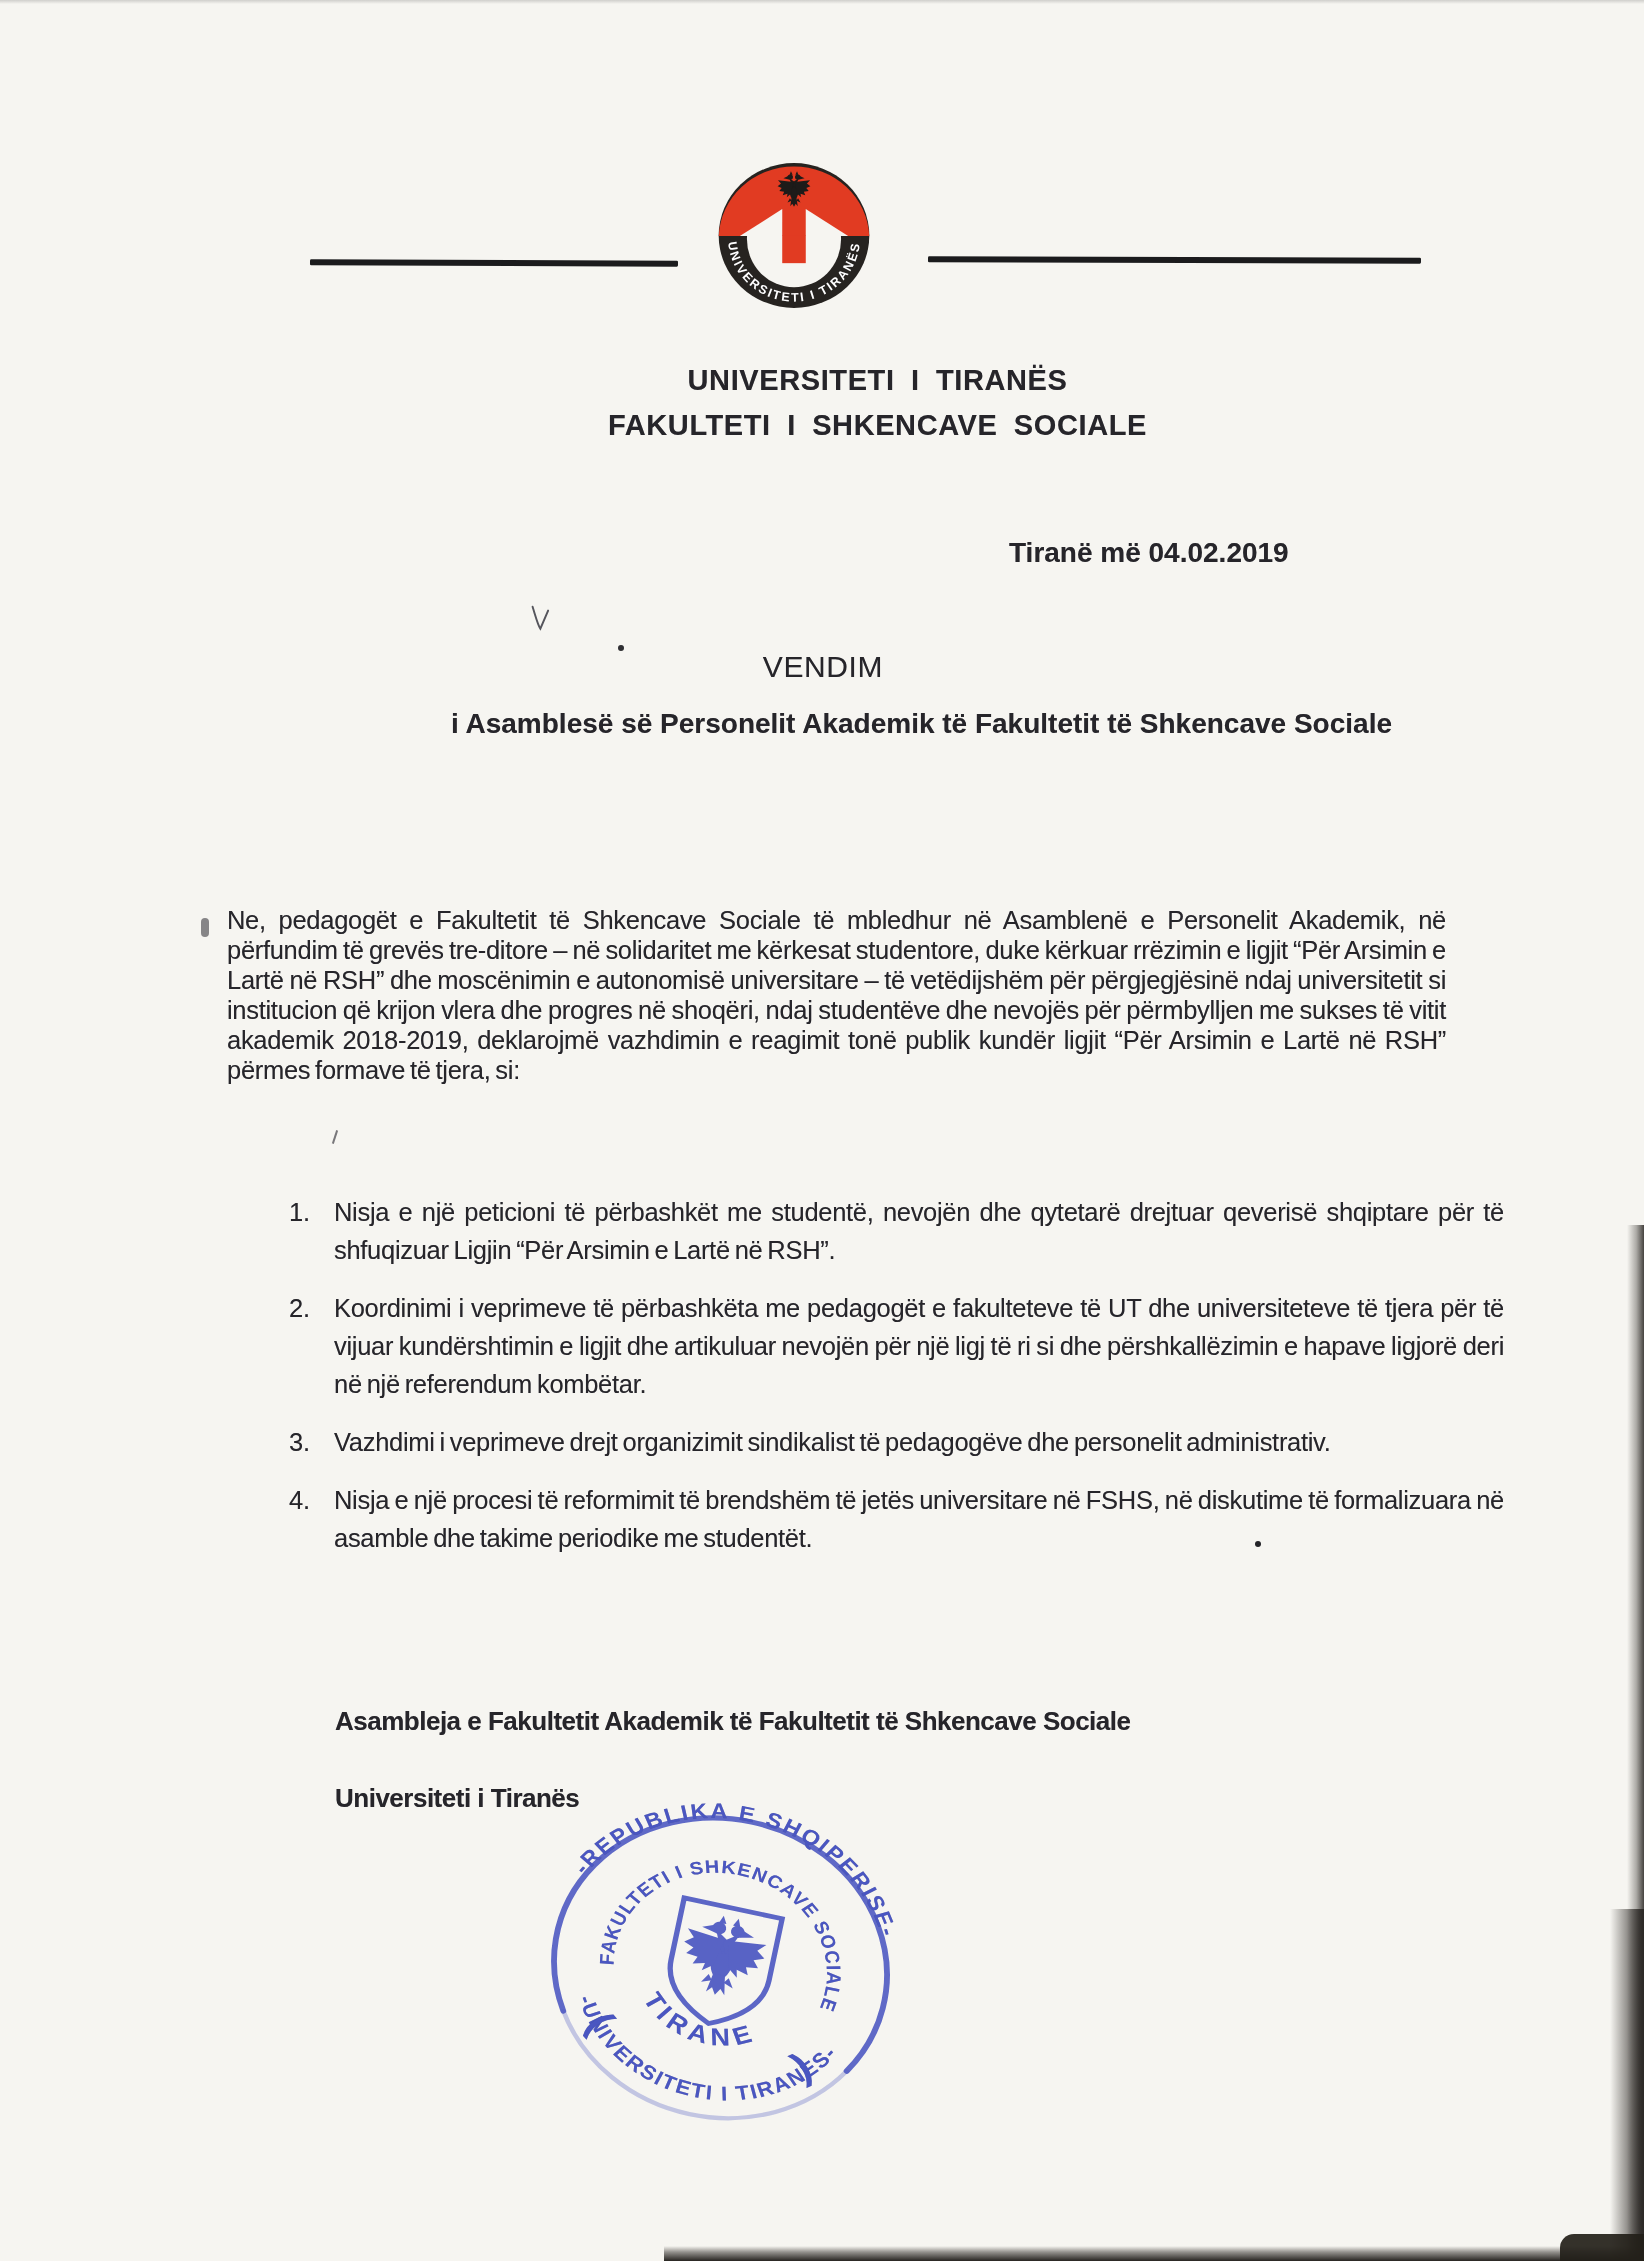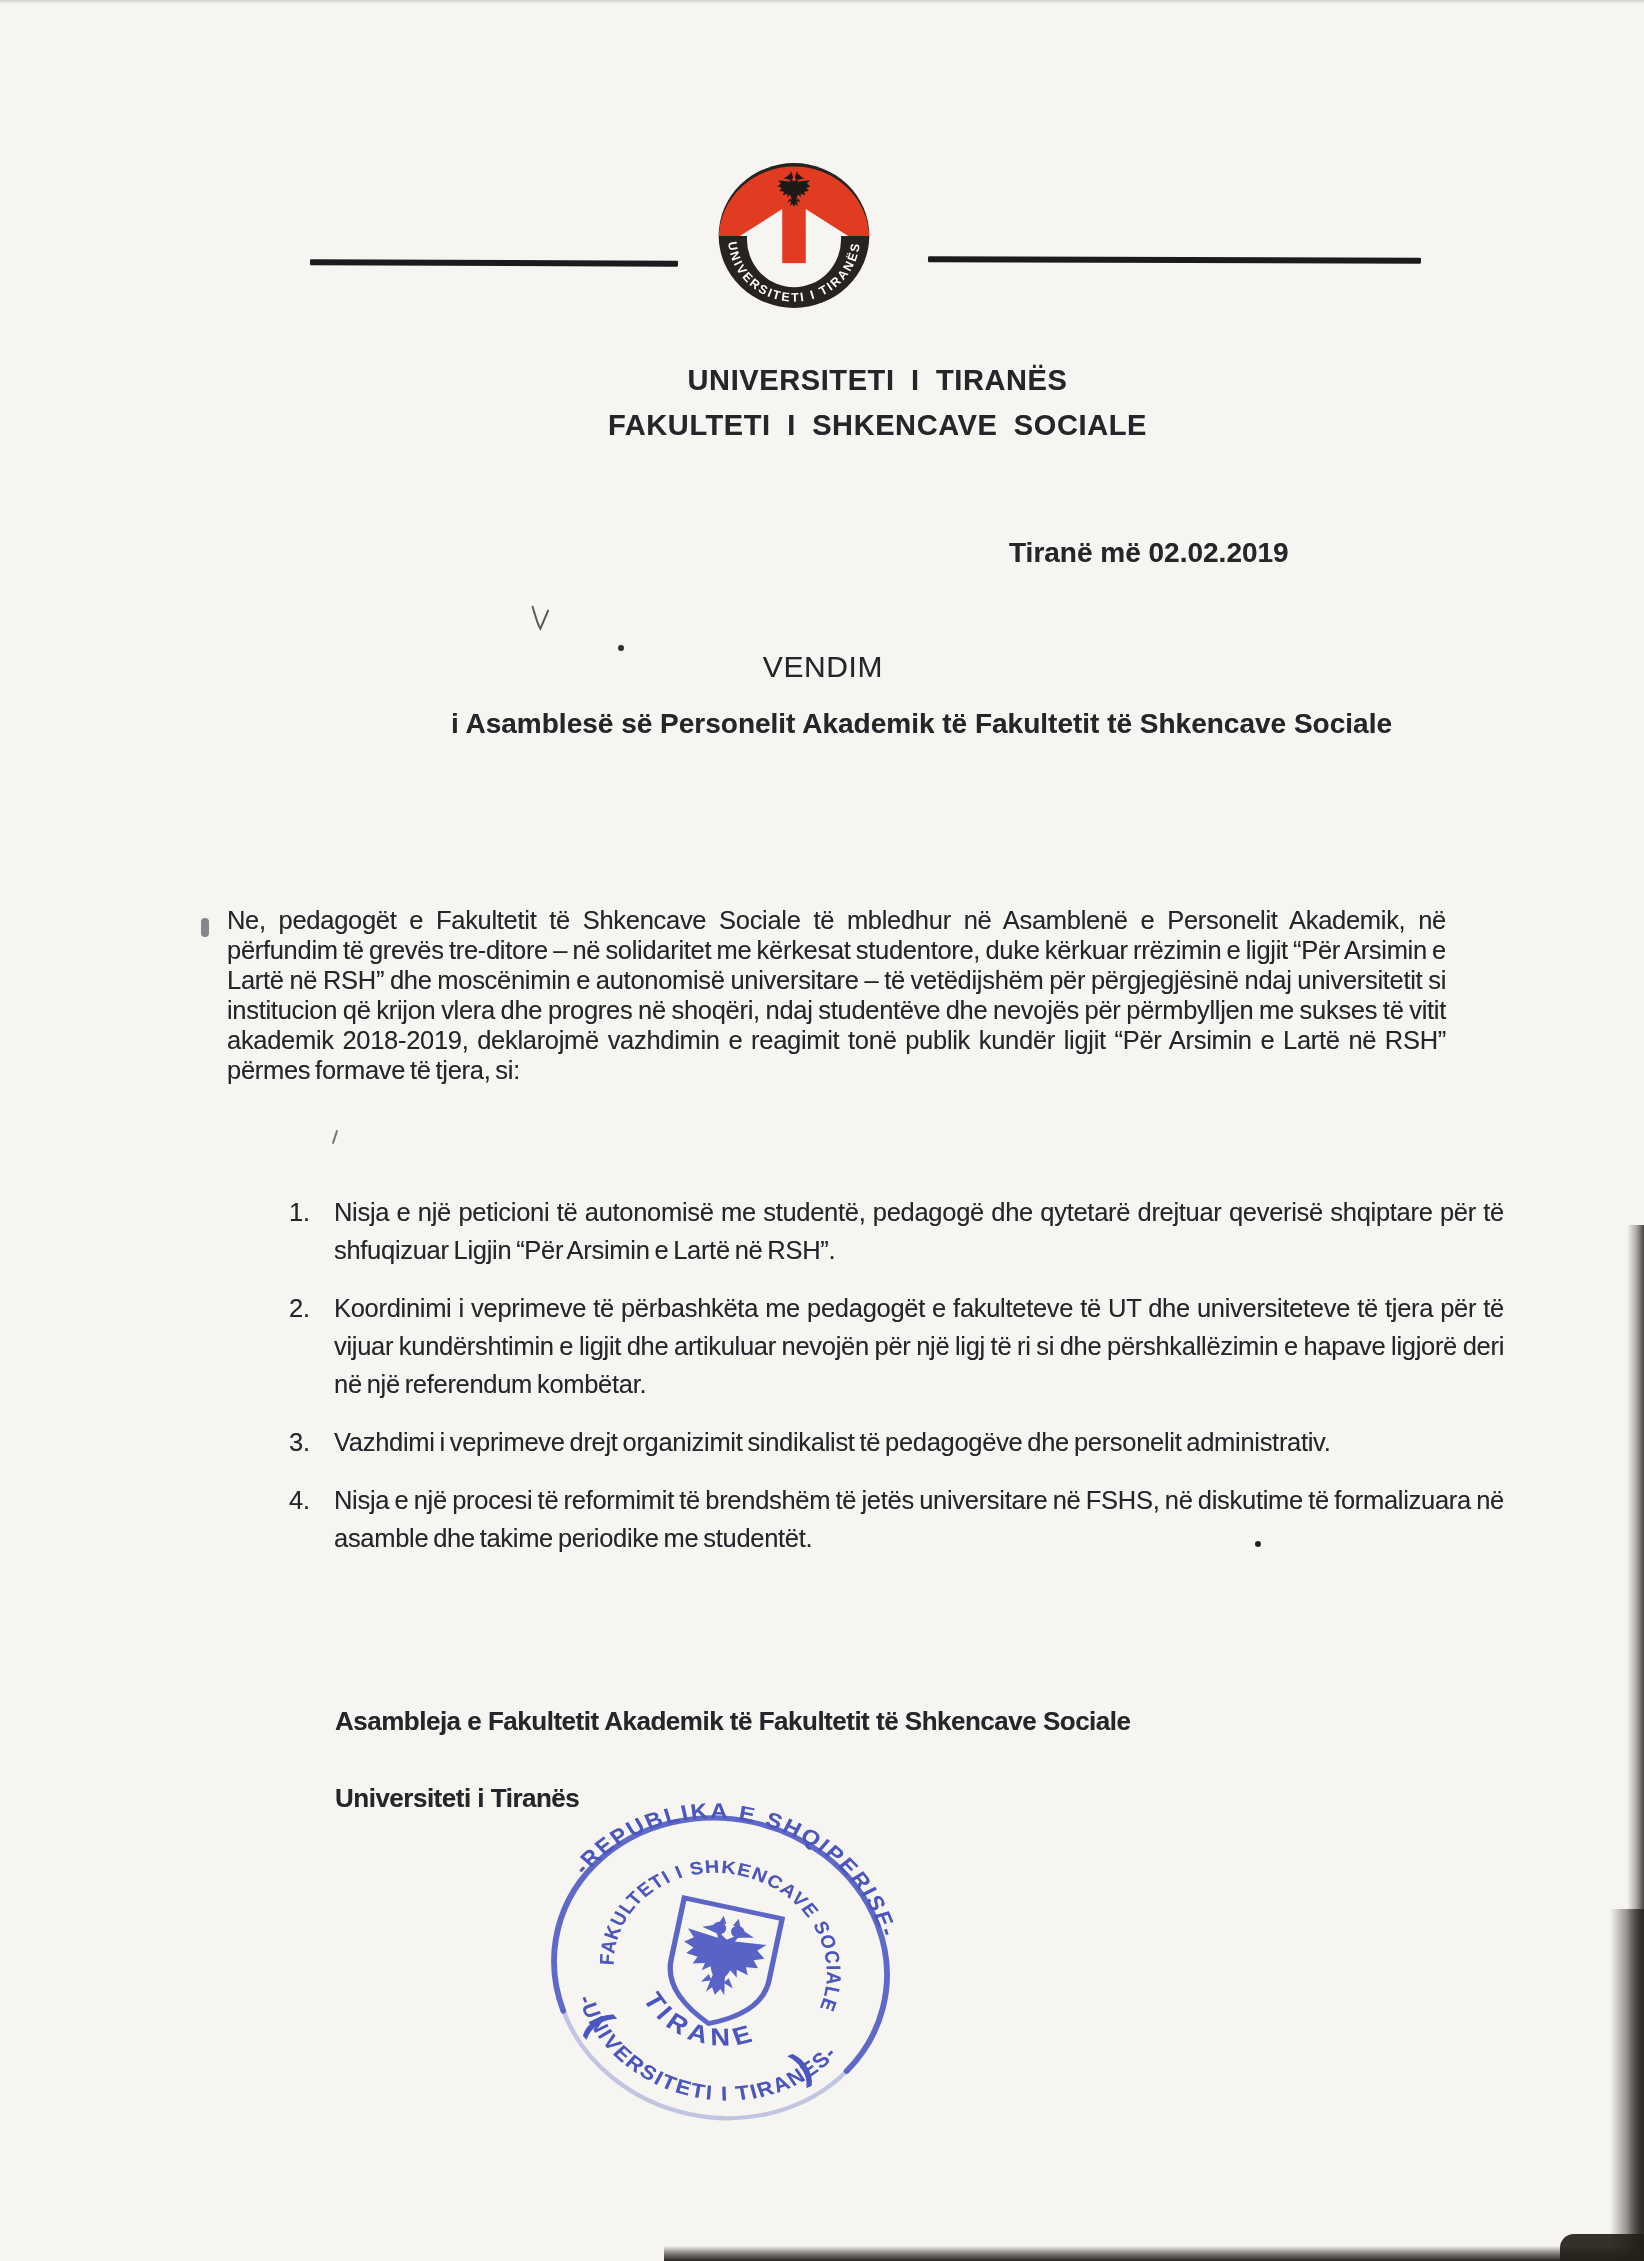--- a/index.html
+++ b/index.html
@@ -99,39 +99,39 @@
     <text font-size="21" font-weight="bold" letter-spacing="3.5" fill="#ffffff">
       <textPath href="#logo-ring-arc" startOffset="50%" text-anchor="middle">UNIVERSITETI I TIRANËS</textPath>
     </text>
   </svg>
 
   <div class="hdr">
     <div>UNIVERSITETI I TIRANËS</div>
     <div>FAKULTETI I SHKENCAVE SOCIALE</div>
   </div>
 
-  <div class="date">Tiranë më 02.02.2019</div>
+  <div class="date">Tiranë më 04.02.2019</div>
 
   <svg class="pen-check" viewBox="0 0 34 46">
     <path d="M4 4 C 9 20 12 32 16 38 L 28 10" fill="none" stroke="#55555c" stroke-width="3" stroke-linecap="round"></path>
   </svg>
   <div class="ink-dot1"></div>
 
   <div class="title">VENDIM</div>
   <div class="subtitle">i Asamblesë së Personelit Akademik të Fakultetit të Shkencave Sociale</div>
 
   <p class="bodytext">Ne, pedagogët e Fakultetit të Shkencave Sociale të mbledhur në Asamblenë e Personelit Akademik, në përfundim të grevës tre-ditore – në solidaritet me kërkesat studentore, duke kërkuar rrëzimin e ligjit “Për Arsimin e Lartë në RSH” dhe moscënimin e autonomisë universitare – të vetëdijshëm për përgjegjësinë ndaj universitetit si institucion që krijon vlera dhe progres në shoqëri, ndaj studentëve dhe nevojës për përmbylljen me sukses të vitit akademik 2018-2019, deklarojmë vazhdimin e reagimit tonë publik kundër ligjit “Për Arsimin e Lartë në RSH” përmes formave të tjera, si:</p>
 
   <div class="mark-edge"></div>
   <div class="mark-slash"></div>
 
   <ol class="dlist">
     <li>
       <span class="num">1.</span>
-      <span>Nisja e një peticioni të autonomisë me studentë, pedagogë dhe qytetarë drejtuar qeverisë shqiptare për të shfuqizuar Ligjin “Për Arsimin e Lartë në RSH”.</span>
+      <span>Nisja e një peticioni të përbashkët me studentë, nevojën dhe qytetarë drejtuar qeverisë shqiptare për të shfuqizuar Ligjin “Për Arsimin e Lartë në RSH”.</span>
     </li>
     <li>
       <span class="num">2.</span>
       <span>Koordinimi i veprimeve të përbashkëta me pedagogët e fakulteteve të UT dhe universiteteve të tjera për të vijuar kundërshtimin e ligjit dhe artikuluar nevojën për një ligj të ri si dhe përshkallëzimin e hapave ligjorë deri në një referendum kombëtar.</span>
     </li>
     <li>
       <span class="num">3.</span>
       <span>Vazhdimi i veprimeve drejt organizimit sindikalist të pedagogëve dhe personelit administrativ.</span>
     </li>
     <li>

